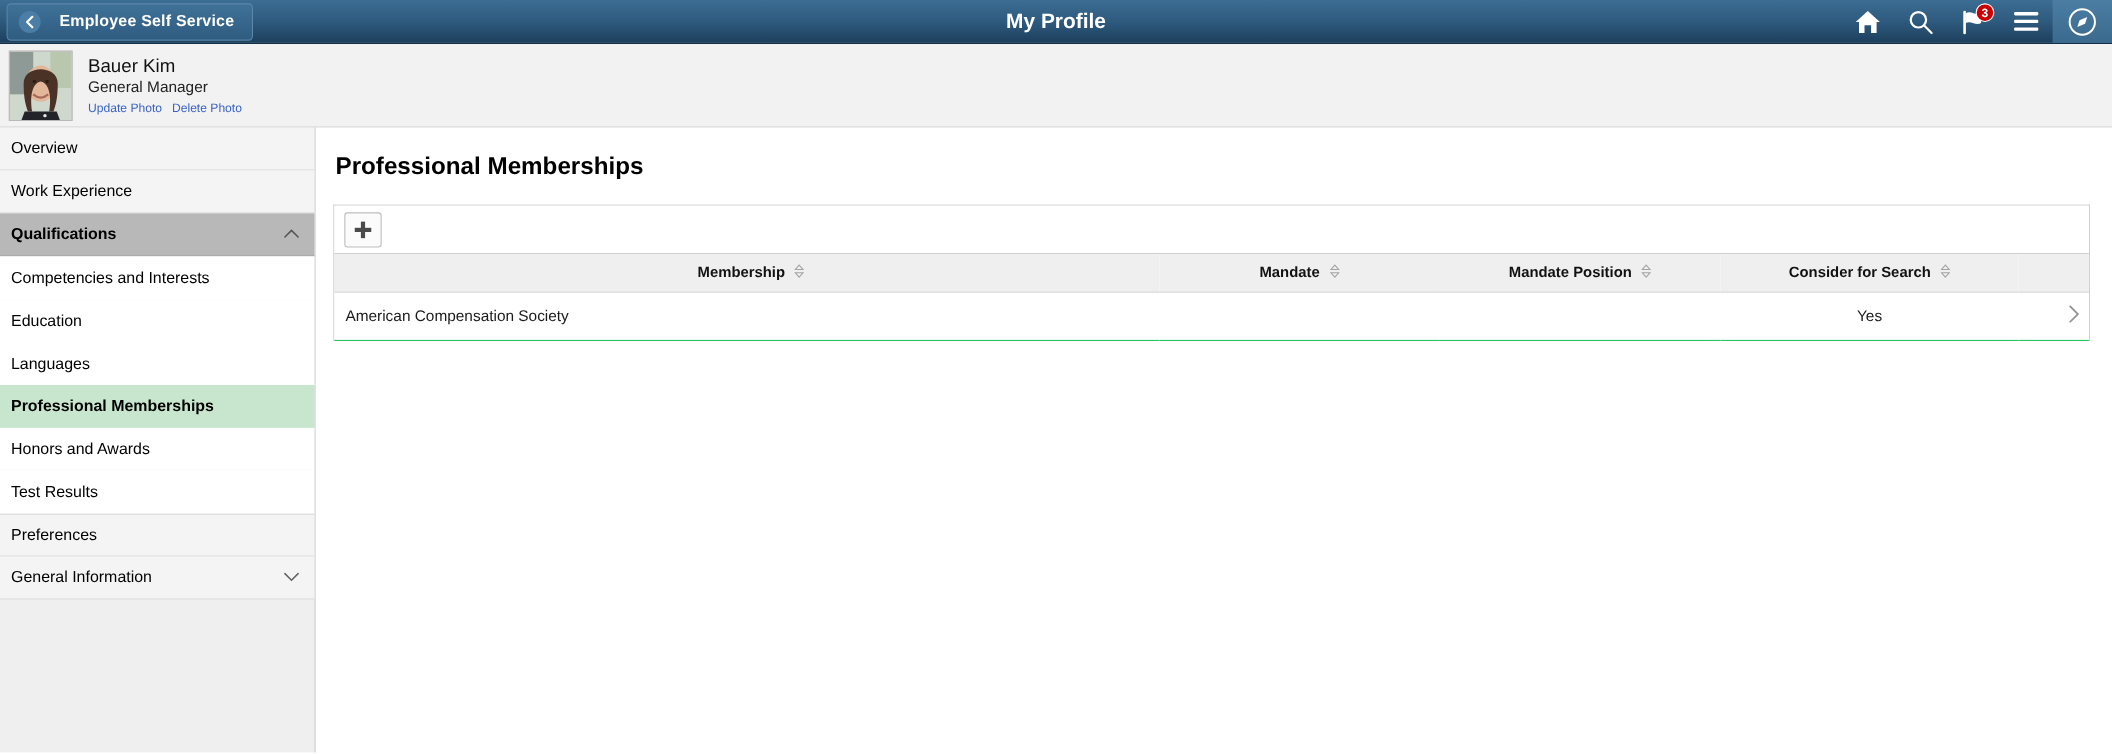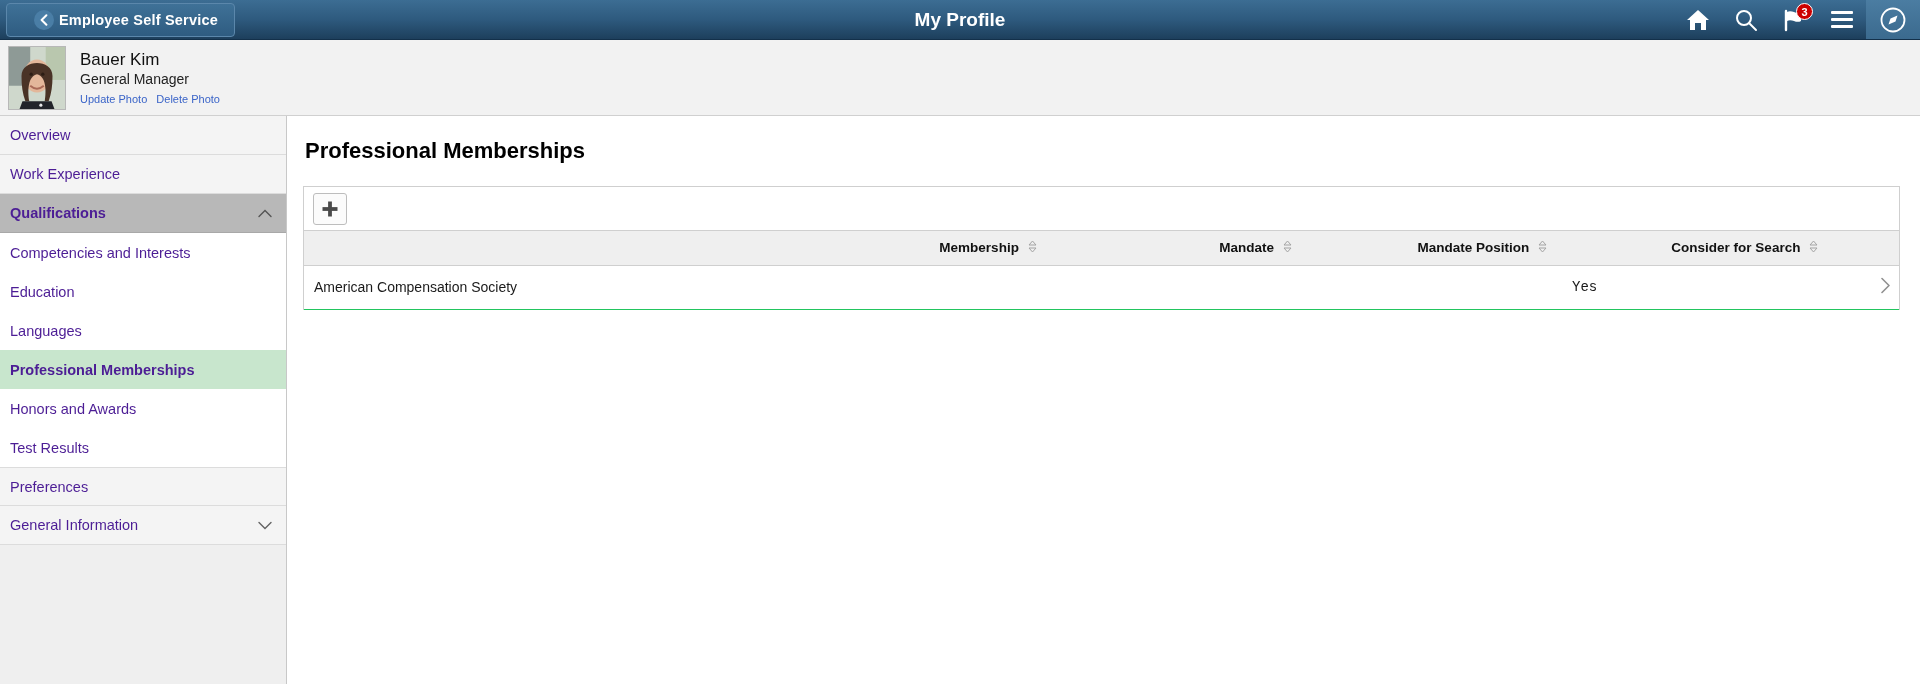--- a/index.html
+++ b/index.html
@@ -15,22 +15,22 @@
     position: relative;
     height: 40px;
     background: linear-gradient(to bottom, #3d6e94 0%, #2d577a 48%, #1f4straight 100%);
     background: linear-gradient(to bottom, #3c6d93 0%, #2e5a7e 50%, #1d3f5c 100%);
     display: flex; align-items: center;
     border-bottom: 1px solid #13304a;
   }
   .back-btn {
     margin-left: 6px;
     height: 34px;
-    display: flex; align-items: center; gap: 5px;
-    padding: 0 16px 0 27px;
+    display: flex; align-items: center; gap: 17px;
+    padding: 0 16px 0 10px;
     border: 1px solid #5b87ab;
     border-radius: 4px;
     background: linear-gradient(to bottom, #3f7197 0%, #2f5c81 100%);
     cursor: pointer;
   }
   .back-circle {
     width: 20px; height: 20px; border-radius: 50%;
     background: #4a7ea6;
     display: flex; align-items: center; justify-content: center;
     flex: none;
@@ -105,21 +105,21 @@
   .sidebar {
     width: 287px; flex: none;
     background: #efefef;
     border-right: 1px solid #c8c8c8;
     overflow: hidden;
   }
   .nav-item {
     height: 39px;
     display: flex; align-items: center; justify-content: space-between;
     padding: 0 14px 0 10px;
-    font-size: 14.5px; color: #4c1d95;
+    font-size: 14.5px; color: #000000;
     background: #f4f4f4;
     border-bottom: 1px solid #dcdcdc;
     cursor: pointer;
   }
   .nav-item.sub { background: #ffffff; border-bottom: none; }
   .nav-item.group {
     background: #b8b8b8; font-weight: bold; border-bottom: 1px solid #a8a8a8;
   }
   .nav-item.selected {
     background: #c8e6cd; font-weight: bold; border-bottom: none;
@@ -151,35 +151,35 @@
     display: flex; align-items: center; justify-content: center;
     cursor: pointer;
   }
   .add-btn svg { display: block; }
 
   table.grid { width: 100%; border-collapse: collapse; table-layout: fixed; }
   table.grid th {
     background: #efefef;
     height: 34px;
     font-size: 13.5px; font-weight: bold; color: #111;
-    text-align: right;
-    padding: 0 17px;
+    text-align: center;
+    padding: 0 2px;
     border-bottom: 1px solid #cfcfcf;
     white-space: nowrap;
     cursor: pointer;
   }
   table.grid th .sorticon { margin-left: 5px; vertical-align: middle; opacity: .55; }
   table.grid td {
     height: 44px;
     font-size: 14px; color: #1a1a1a;
     padding: 0 8px;
     background: #ffffff;
     border-bottom: 1px solid #22c55e;
   }
-  td.c-center { text-align: left; font-family: Liberation Mono, monospace; }
+  td.c-center { text-align: center; }
   td.c-chev { text-align: right; padding-right: 10px; }
   .row-chev { cursor: pointer; opacity: .65; }
   .col-1 { width: 47%; padding-left: 10px !important; }
   .col-2 { width: 16%; }
   .col-3 { width: 16%; }
   .col-4 { width: 17%; }
   .col-5 { width: 4%; }
 </style>
 </head>
 <body>

